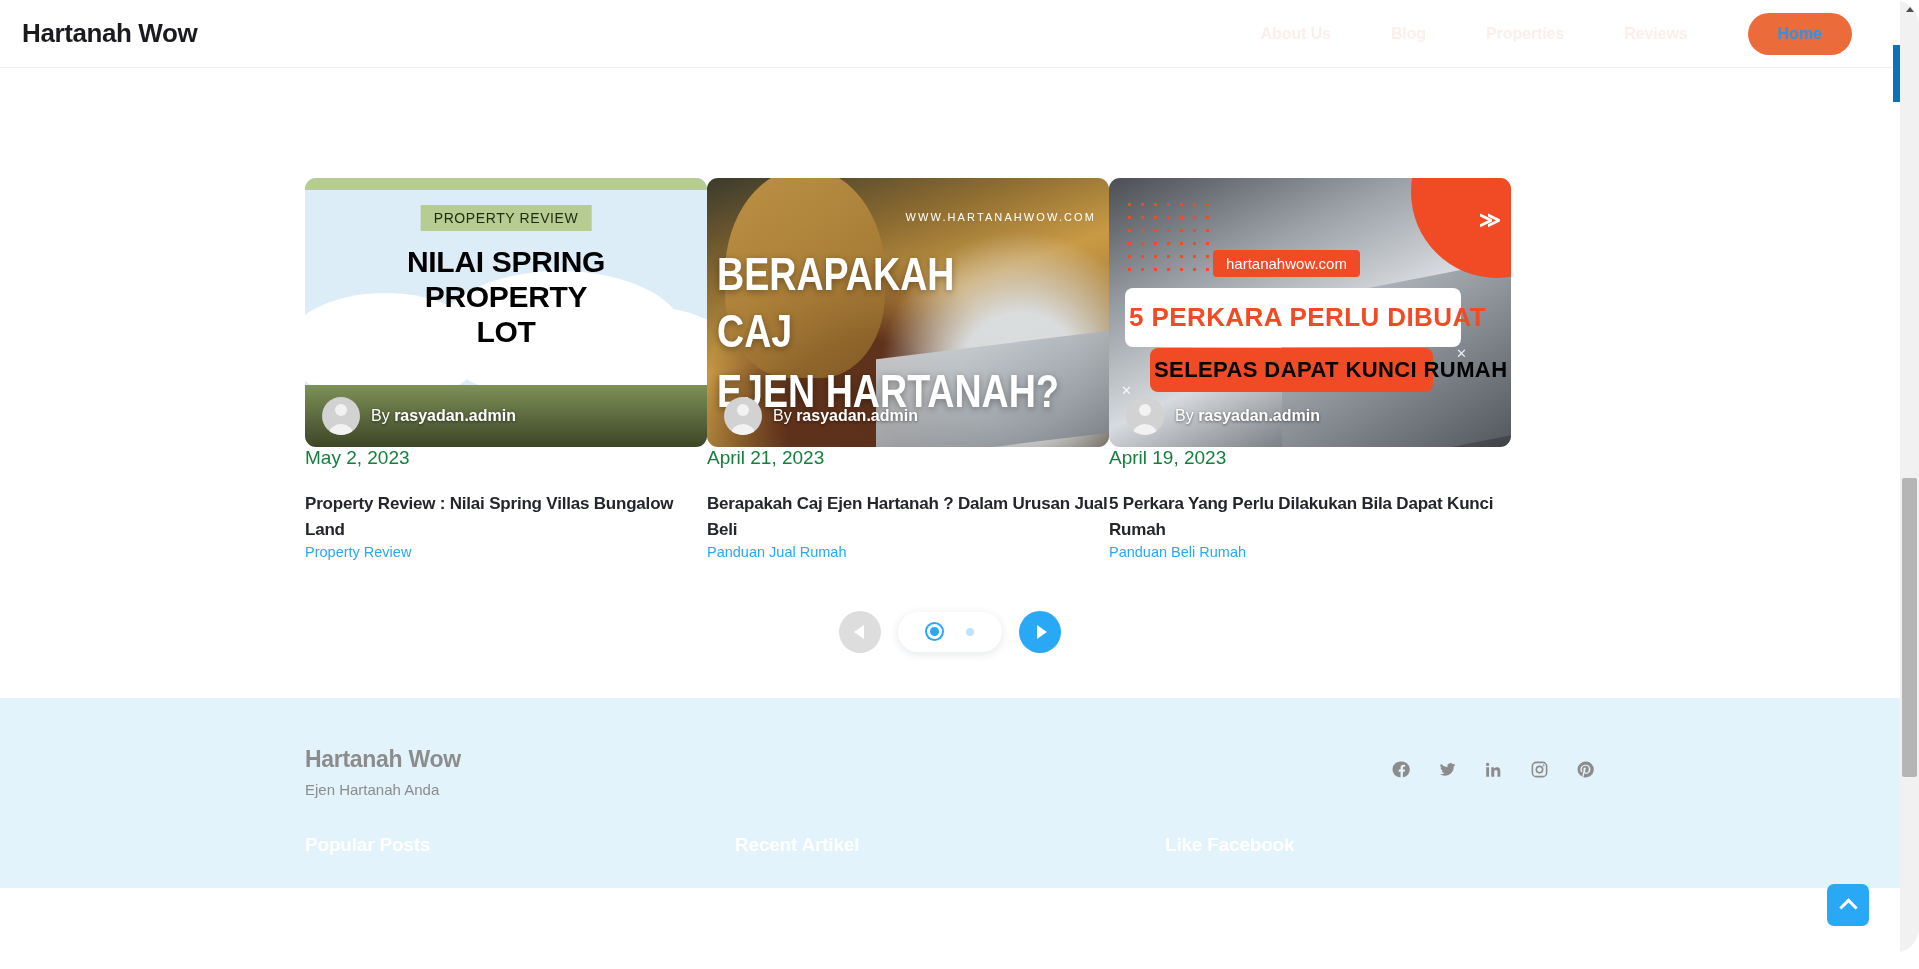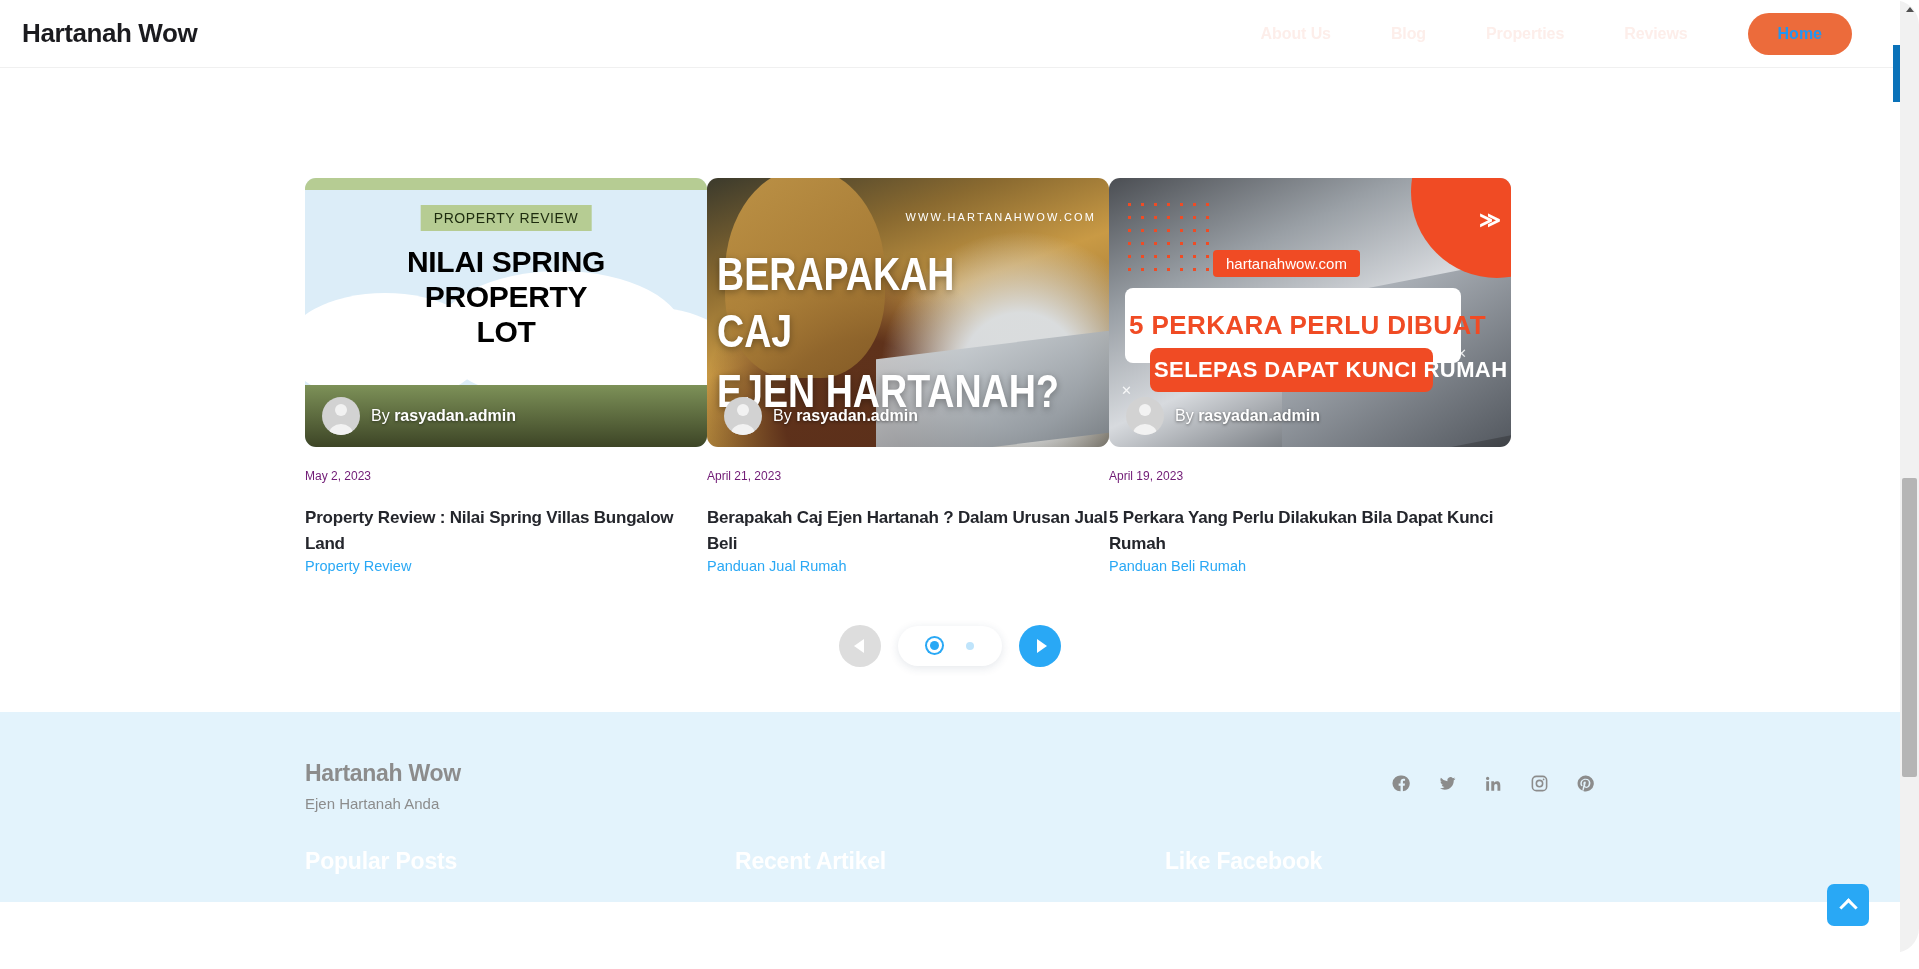--- a/index.html
+++ b/index.html
@@ -243,28 +243,28 @@
   .art3 .tagurl {
     position: absolute; top: 72px; left: 104px;
     background: #f04b24; color: #fff;
     font-size: 15px; padding: 5px 13px; border-radius: 4px;
     white-space: nowrap;
   }
   .art3 .band-white {
     position: absolute; top: 110px; left: 16px; right: 50px;
     background: #fff; border-radius: 8px;
     color: #f04b24; font-weight: 700; font-size: 26px;
-    text-align: center; padding: 22px 4px;
+    text-align: center; padding: 14px 4px;
     font-family: "Liberation Sans Narrow","Liberation Sans",sans-serif;
     letter-spacing: .4px; white-space: nowrap;
   }
   .art3 .band-orange {
     position: absolute; top: 170px; left: 41px; right: 78px;
     background: #f04b24; border-radius: 8px;
-    color: #ffffff; font-weight: 700; font-size: 22px;
+    color: #000000; font-weight: 700; font-size: 22px;
     text-align: left; padding: 9px 4px;
     font-family: "Liberation Sans Narrow","Liberation Sans",sans-serif;
     letter-spacing: .4px; white-space: nowrap;
   }
 
   
   .byline {
     position: absolute; left: 0; right: 0; bottom: 0;
     height: 62px;
     display: flex; align-items: center;
@@ -288,23 +288,22 @@
   }
   .byname {
     color: #ffffff; font-size: 16px; font-weight: 700;
     text-shadow: 0 1px 3px rgba(0,0,0,.5);
     white-space: nowrap;
   }
   .byname .by { font-weight: 400; }
 
   
   .card-date {
-    margin-top: 22px;
-    font-size: 12px;
-    color: #701a75;
+    font-size: 19px;
+    color: #15803d;
   }
   .card-title {
     margin-top: 22px;
     font-size: 17px;
     font-weight: 700;
     color: #24262c;
     line-height: 1.52;
     letter-spacing: -0.2px;
     cursor: pointer;
   }
@@ -383,21 +382,21 @@
   }
   .socials svg { display: block; }
   .soc { cursor: pointer; }
 
   .footer-widgets {
     width: 1290px; margin: 36px auto 0 auto;
     display: flex;
   }
   .widget { width: 430px; }
   .widget-title {
-    font-size: 23px; font-weight: 700; color: #ffffff; letter-spacing: -0.2px;
+    font-size: 19px; font-weight: 700; color: #ffffff; letter-spacing: -0.2px;
   }
 
   
   .scrolltop {
     position: absolute;
     right: 50px; bottom: 27px;
     width: 42px; height: 42px;
     background: #29a8f5;
     border: none; border-radius: 7px;
     cursor: pointer;

